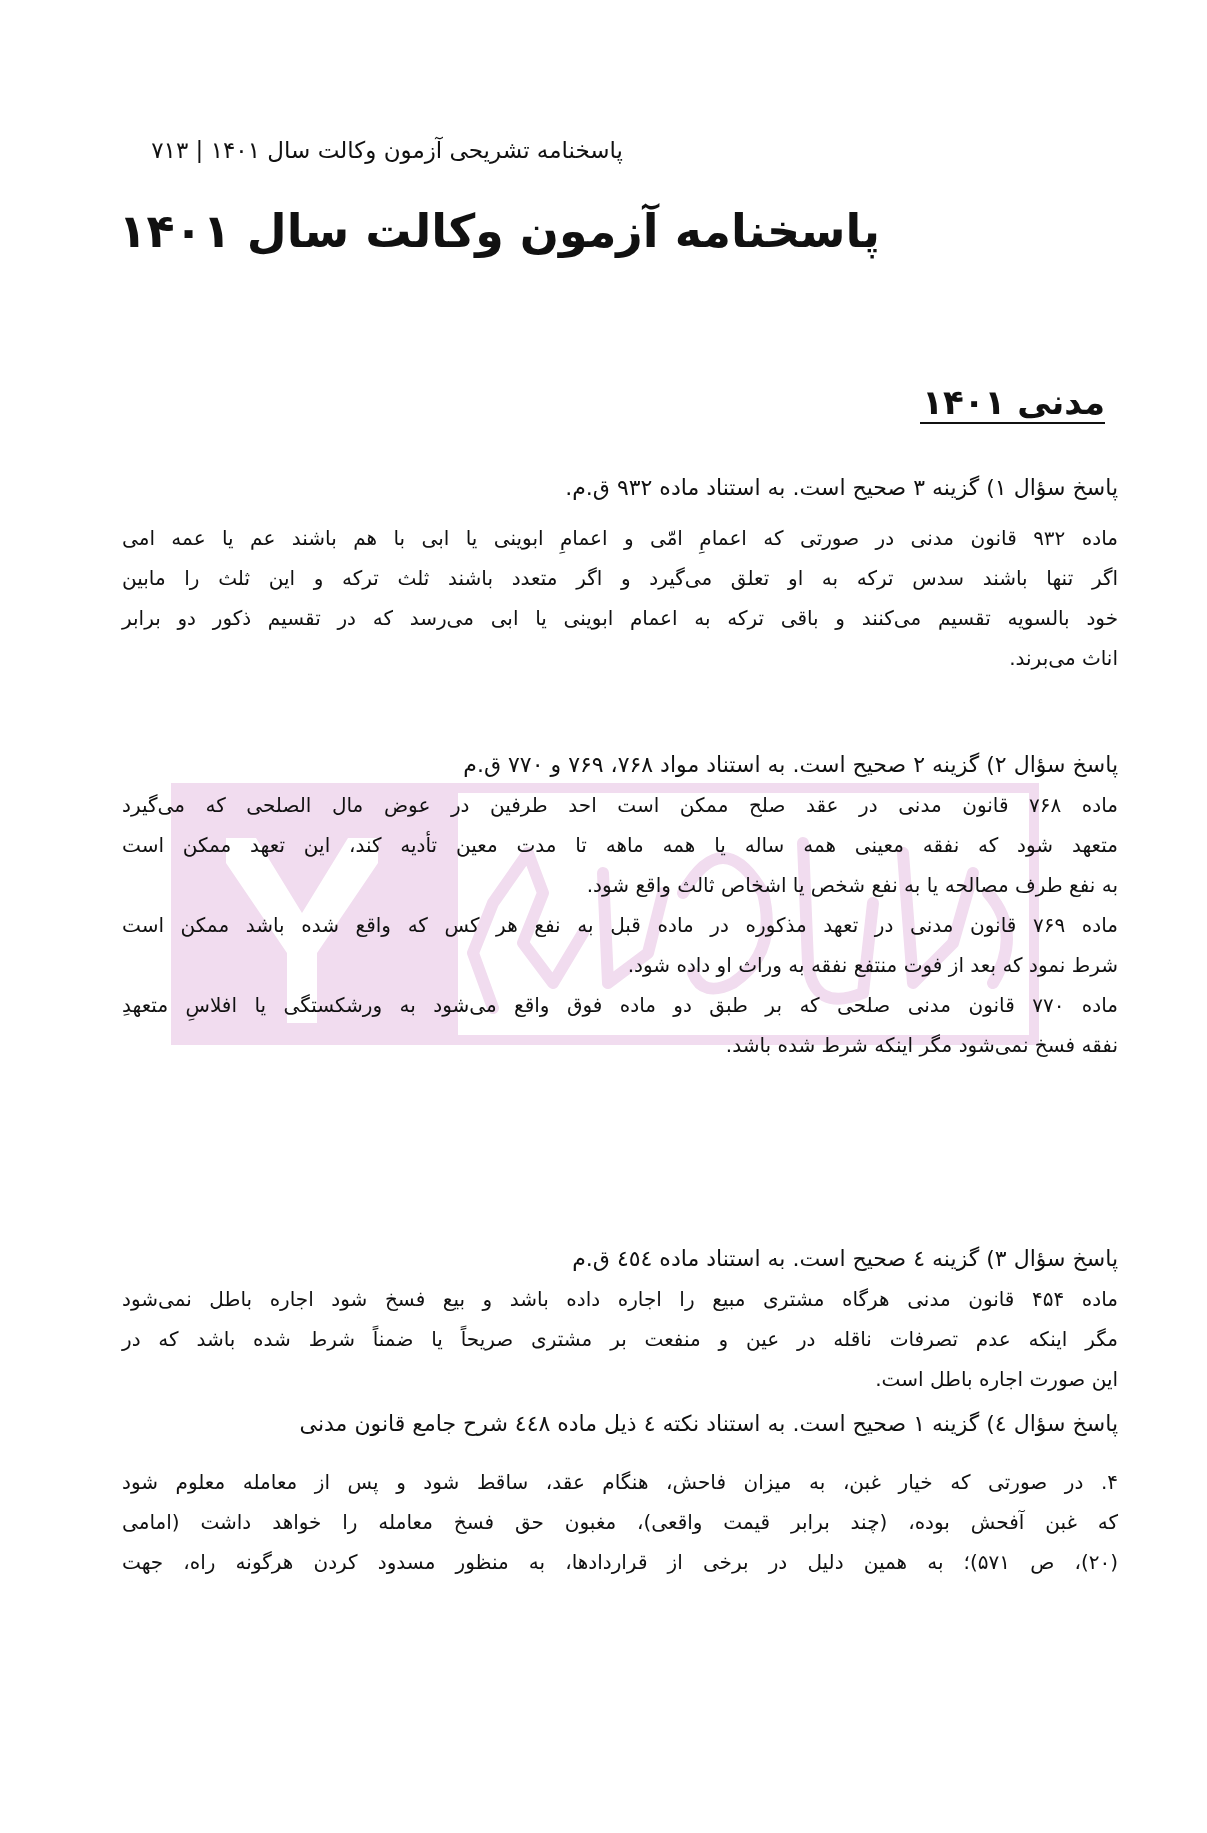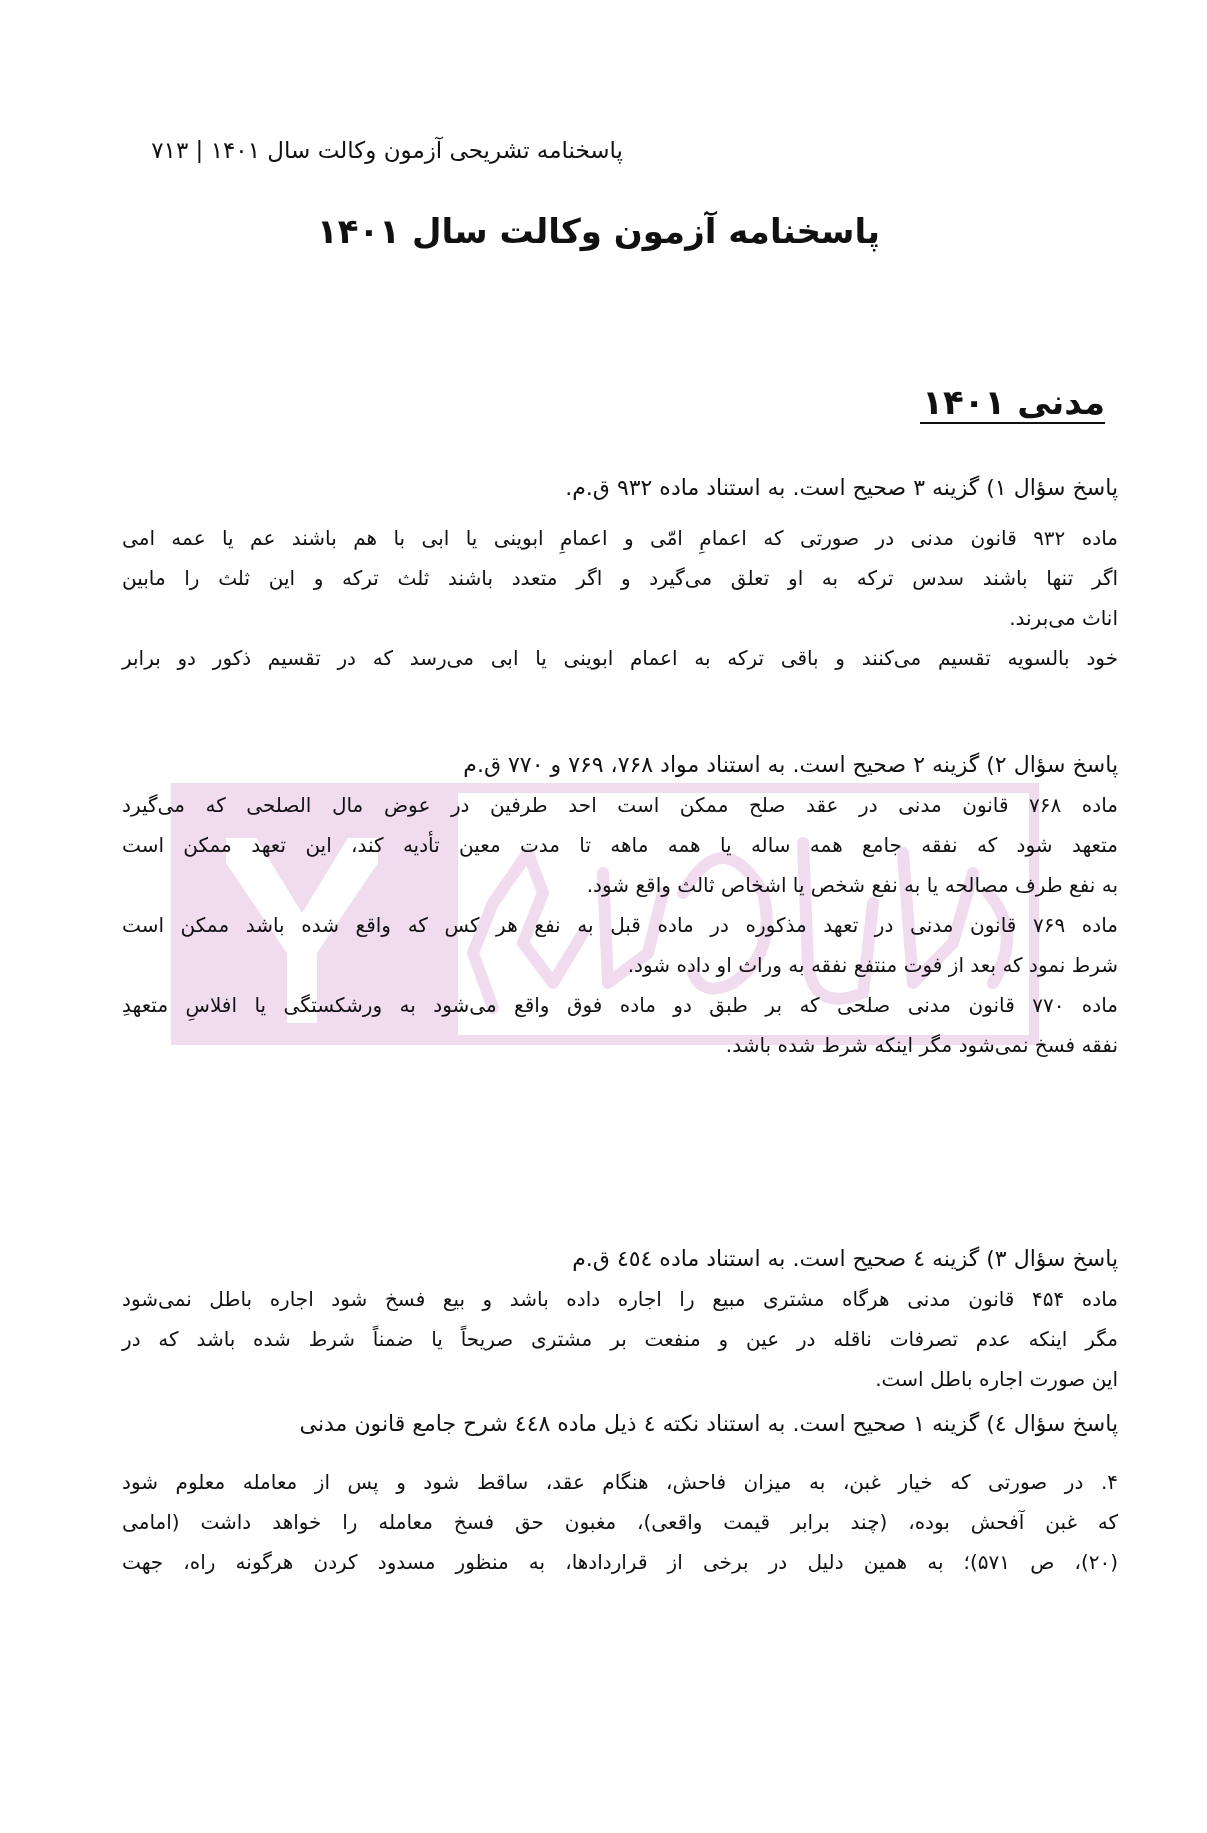--- a/index.html
+++ b/index.html
@@ -18,21 +18,21 @@
     .wm-letters { position: absolute; left: 262px; top: 0; width: 606px; height: 262px; }
 
     .content { position: absolute; left: 0; top: 0; width: 1207px; z-index: 1; direction: rtl; }
 
     .running-header {
       position: absolute; left: 108px; top: 134px; width: 515px; text-align: right;
       font-size: 23px; line-height: 32px; white-space: nowrap;
     }
     .page-title {
       position: absolute; left: 350px; top: 196px; width: 530px; text-align: center;
-      font-size: 34px; font-weight: bold; line-height: 70px; white-space: nowrap;
+      font-size: 46px; font-weight: bold; line-height: 70px; white-space: nowrap;
       font-family: "DejaVu Sans", sans-serif; letter-spacing: -1px;
     }
     .section-heading {
       position: absolute; right: 102px; top: 382px; text-align: center;
       font-size: 34px; font-weight: bold; line-height: 40px; white-space: nowrap;
       border-bottom: 2px solid #111; padding-bottom: 0px; padding-left: 2px;
     }
 
     .body-block { position: absolute; left: 122px; width: 996px; text-align: justify; text-align-last: right; }
     .q-heading {
@@ -70,30 +70,30 @@
   <div class="content">
     <div class="running-header">پاسخنامه تشریحی آزمون وکالت سال ۱۴۰۱ | ۷۱۳</div>
     <div class="page-title">پاسخنامه آزمون وکالت سال ۱۴۰۱</div>
     <div class="section-heading">مدنی ۱۴۰۱</div>
 
     <div class="body-block" style="top:468px;">
       <p class="q-heading">پاسخ سؤال ۱) گزینه ۳ صحیح است. به استناد ماده ۹۳۲ ق.م.</p>
       <div class="para" style="margin-top:10px;">
         <span class="ln">ماده ۹۳۲ قانون مدنی در صورتی که اعمامِ امّی و اعمامِ ابوینی یا ابی با هم باشند عم یا عمه امی</span>
         <span class="ln">اگر تنها باشند سدس ترکه به او تعلق می‌گیرد و اگر متعدد باشند ثلث ترکه و این ثلث را مابین</span>
+        <span class="ln">خود بالسویه تقسیم می‌کنند و باقی ترکه به اعمام ابوینی یا ابی می‌رسد که در تقسیم ذکور دو برابر</span>
         <span class="ln last">اناث می‌برند.</span>
-        <span class="ln">خود بالسویه تقسیم می‌کنند و باقی ترکه به اعمام ابوینی یا ابی می‌رسد که در تقسیم ذکور دو برابر</span>
       </div>
     </div>
 
     <div class="body-block" style="top:745px;">
       <p class="q-heading">پاسخ سؤال ۲) گزینه ۲ صحیح است. به استناد مواد ۷۶۸، ۷۶۹ و ۷۷۰ ق.م</p>
       <div class="para">
         <span class="ln">ماده ۷۶۸ قانون مدنی در عقد صلح ممکن است احد طرفین در عوض مال الصلحی که می‌گیرد</span>
-        <span class="ln">متعهد شود که نفقه جامع همه ساله یا همه ماهه تا مدت معین تأدیه کند، این تعهد ممکن است</span>
+        <span class="ln">متعهد شود که نفقه معینی همه ساله یا همه ماهه تا مدت معین تأدیه کند، این تعهد ممکن است</span>
         <span class="ln last">به نفع طرف مصالحه یا به نفع شخص یا اشخاص ثالث واقع شود.</span>
       </div>
       <div class="para">
         <span class="ln">ماده ۷۶۹ قانون مدنی در تعهد مذکوره در ماده قبل به نفع هر کس که واقع شده باشد ممکن است</span>
         <span class="ln last">شرط نمود که بعد از فوت منتفع نفقه به وراث او داده شود.</span>
       </div>
       <div class="para">
         <span class="ln">ماده ۷۷۰ قانون مدنی صلحی که بر طبق دو ماده فوق واقع می‌شود به ورشکستگی یا افلاسِ متعهدِ</span>
         <span class="ln last">نفقه فسخ نمی‌شود مگر اینکه شرط شده باشد.</span>
       </div>

